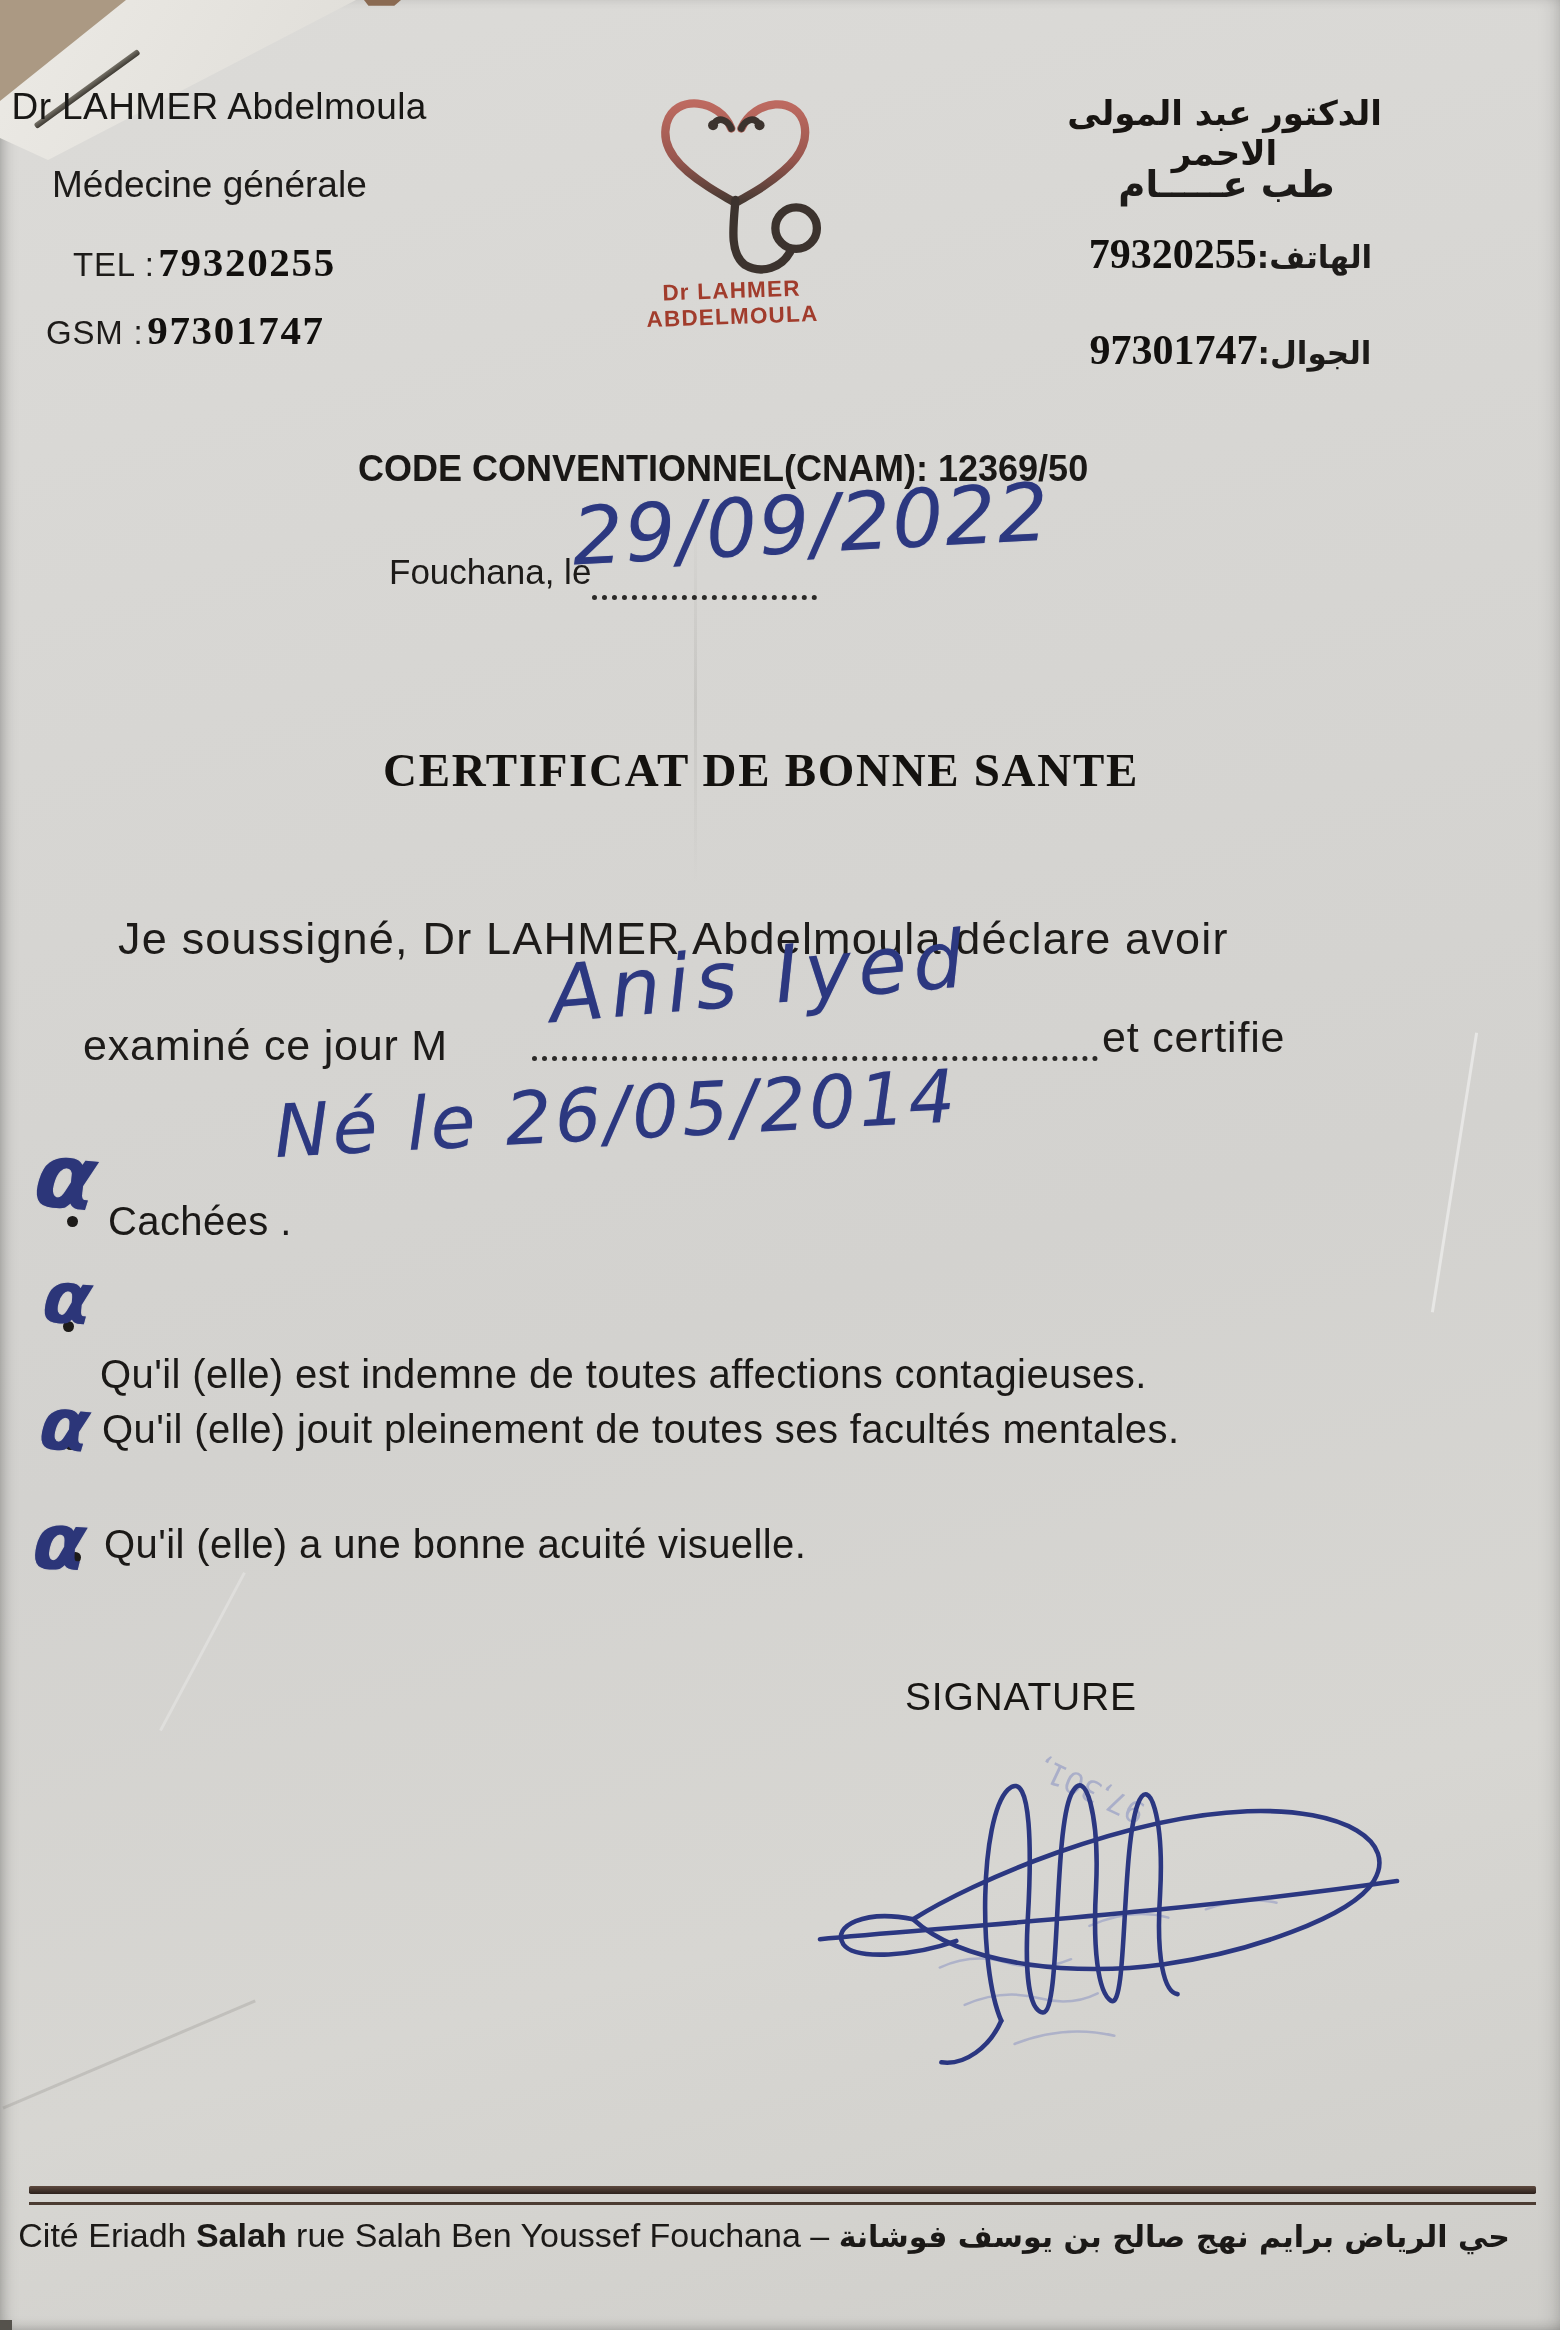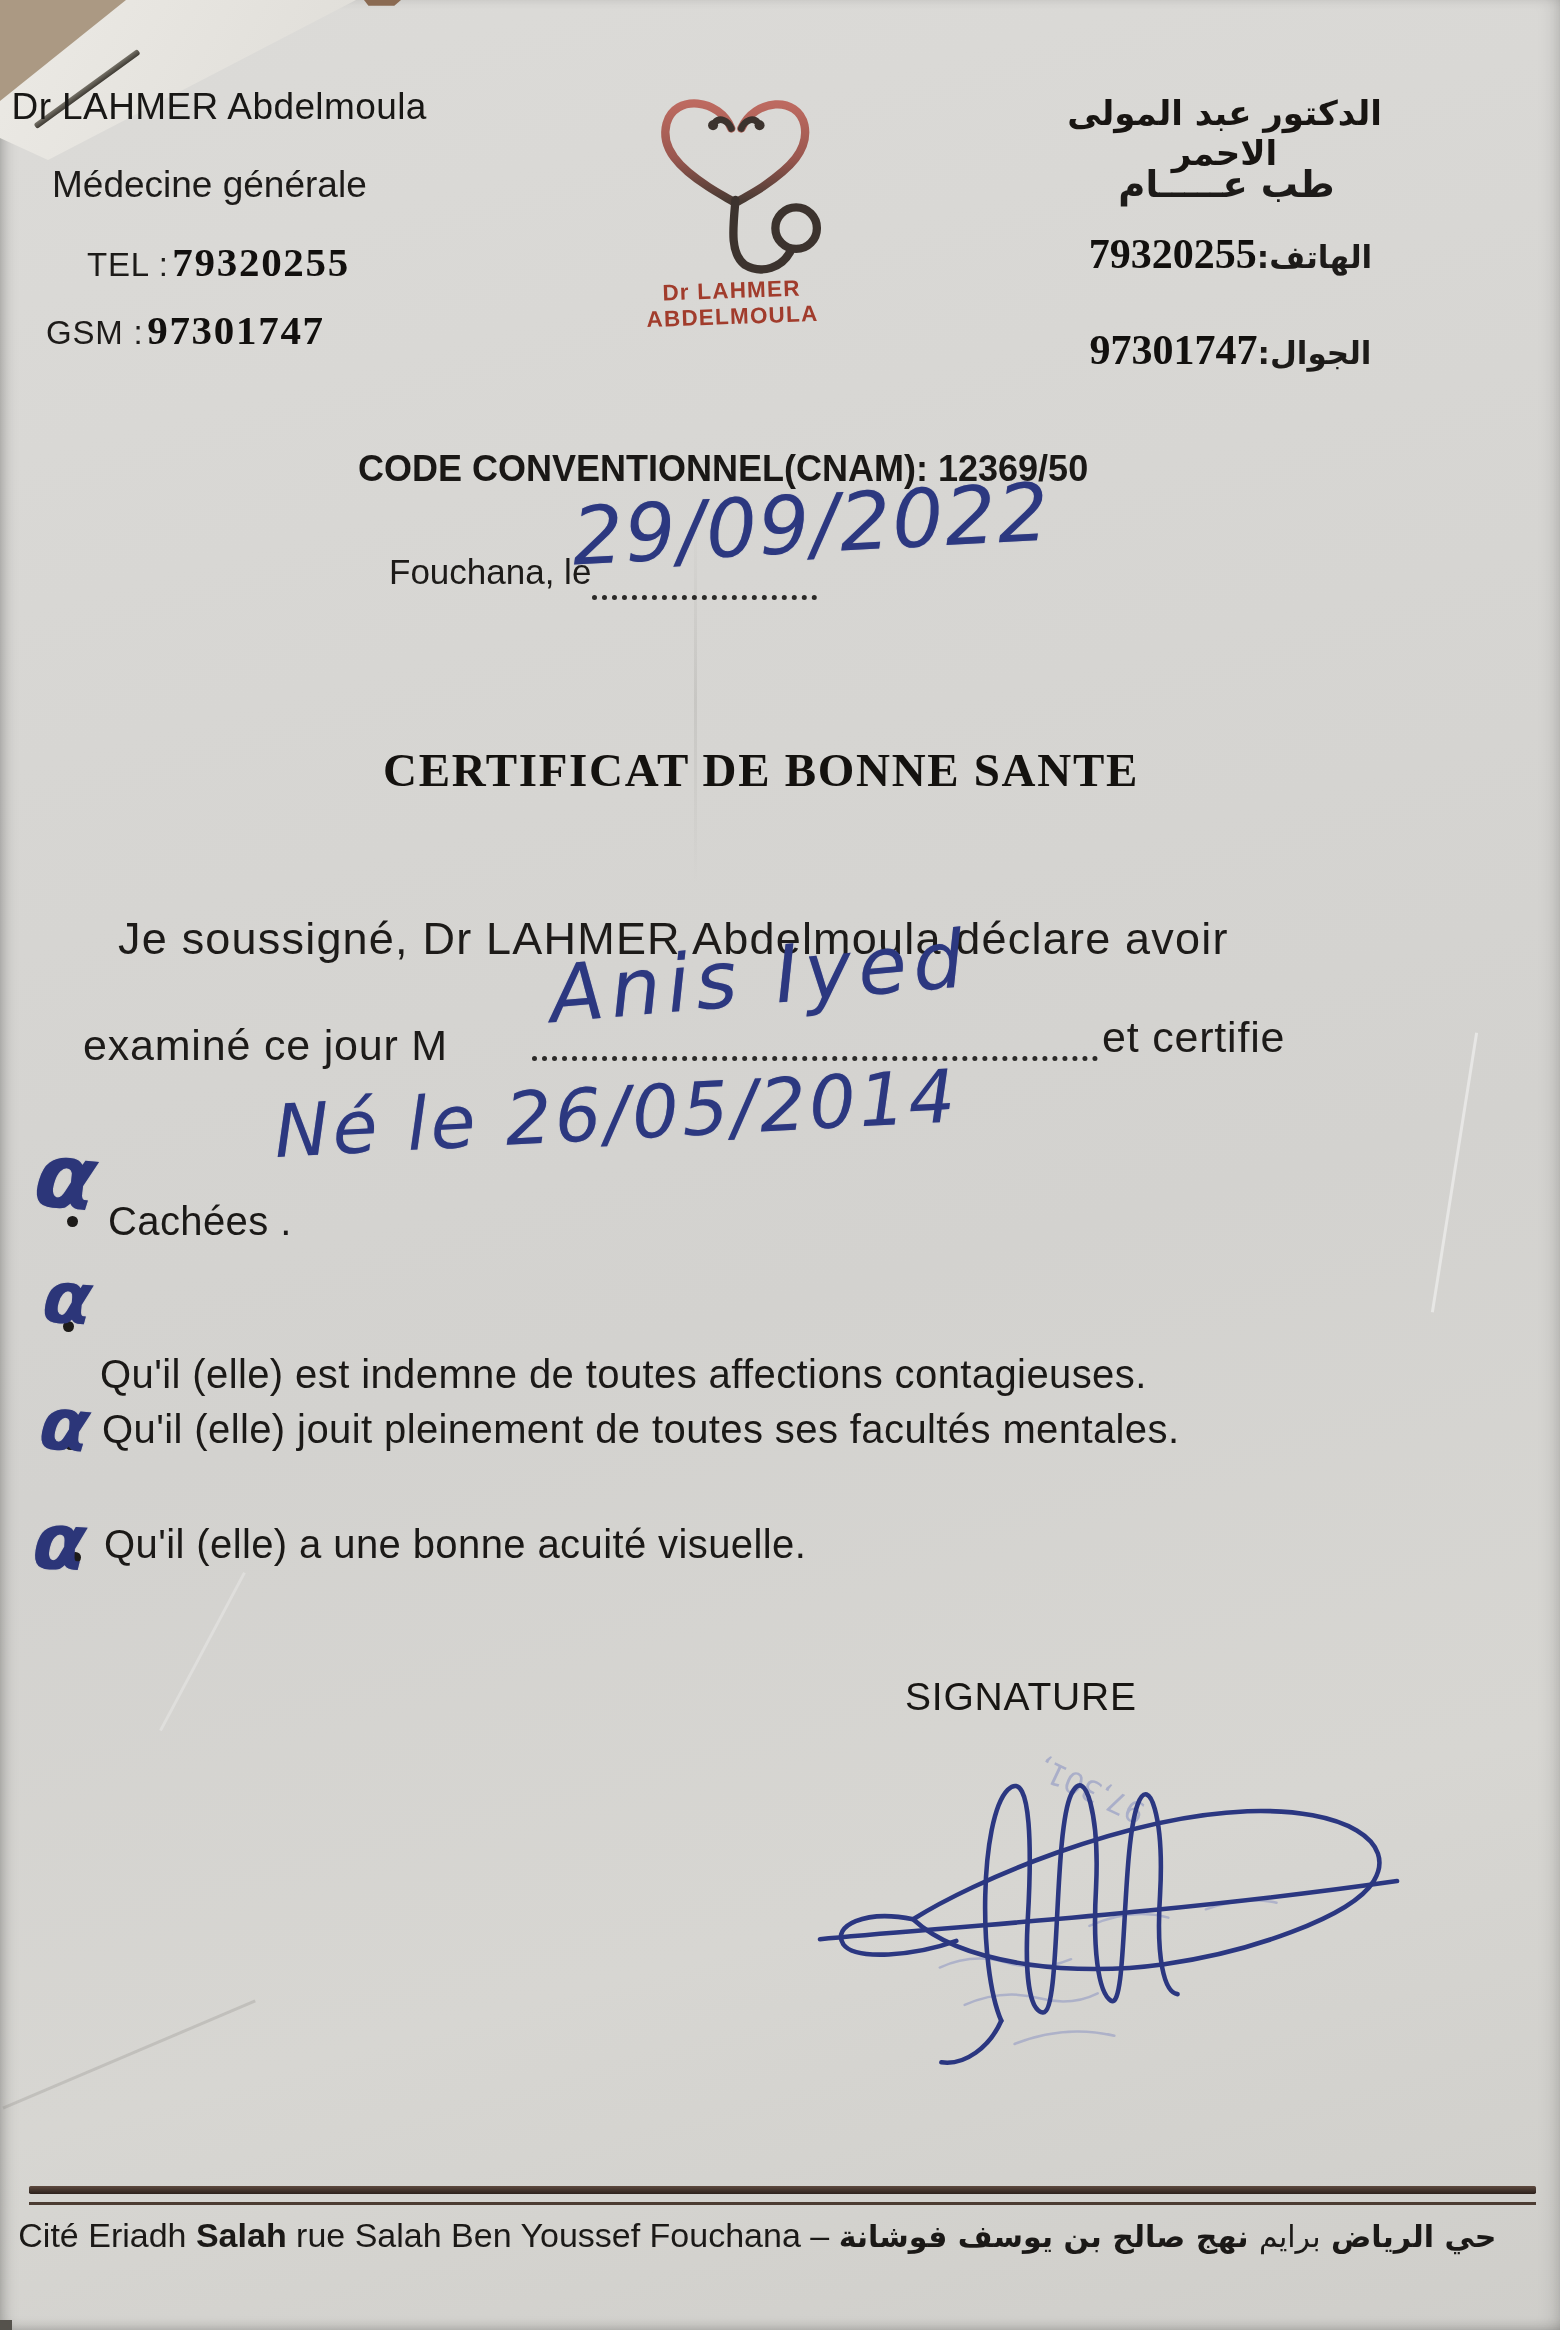--- a/index.html
+++ b/index.html
@@ -27,21 +27,21 @@
     clip-path:polygon(0 0,100% 0,82% 100%,12% 100%);}
   
   .crease{pointer-events:none;}
   .crease.v1{left:694px;top:511px;width:3.3px;height:374px;background:linear-gradient(rgba(110,108,102,0),rgba(110,108,102,.14),rgba(110,108,102,0));}
   .crease.d1{left:201px;top:1562px;width:2.5px;height:179px;background:rgba(255,255,255,.5);transform:rotate(28deg);opacity:.5;}
   .crease.d2{left:-8.3px;top:2053px;width:274px;height:2.5px;background:rgba(120,115,108,.22);transform:rotate(-23deg);}
   .crease.d3{left:1453px;top:1031px;width:2.5px;height:283px;background:rgba(255,255,255,.45);transform:rotate(9deg);}
   
   .h-name{left:11.6px;top:86px;font-size:37px;letter-spacing:0.4px;color:#181715;}
   .h-spec{left:52px;top:164px;font-size:37px;}
-  .h-telrow{left:73px;top:238px;margin-left:14px;}
+  .h-telrow{left:73px;top:238px;}
   .h-gsmrow{left:46px;top:306px;}
   .h-lab{font-size:33px;letter-spacing:0.8px;vertical-align:baseline;}
   .h-num{font-family:"Liberation Serif",serif;font-weight:700;font-size:41px;letter-spacing:1.7px;color:#12100e;}
   
   .logo-svg{left:625px;top:75px;}
   .logo-caption{left:574px;top:278px;width:316px;text-align:center;
     font-size:22.5px;font-weight:800;letter-spacing:1.2px;color:#a13c2c;
     transform:rotate(-2deg);}
   
   .ar{font-family:"DejaVu Sans",sans-serif;}
@@ -87,21 +87,21 @@
   .al4{left:33px;top:1497px;font-size:78px;transform:rotate(3deg);}
   
   .sig-label{left:905px;top:1675px;font-size:39px;letter-spacing:0.8px;color:#181613;}
   .sig-svg{left:815px;top:1718px;}
   
   .rule1{left:29px;top:2186px;width:1507px;height:8.3px;background:linear-gradient(#5e4a3f,#2c211c);border-radius:1.7px;}
   .rule2{left:29px;top:2202px;width:1507px;height:3.3px;background:#4c3c32;}
   .footer-line{left:18.3px;top:2216px;width:1530px;font-size:34px;color:#1b1917;white-space:nowrap;}
   .footer-bold{font-weight:700;}
   .footer-ar{font-family:"DejaVu Sans",sans-serif;font-size:30px;font-weight:600;}
-  .footer-ar .footer-bold{font-weight:400;}
+  .footer-ar .footer-bold{font-weight:700;}
   .edge-strip{left:0;top:2320px;width:11.6px;height:10px;background:#55524c;}
 </style>
 </head>
 <body>
 
 <div id="paper">
 
   <div class="abs corner-bg"></div>
   <div class="abs corner-flap"></div>
   <div class="abs staple"></div>

